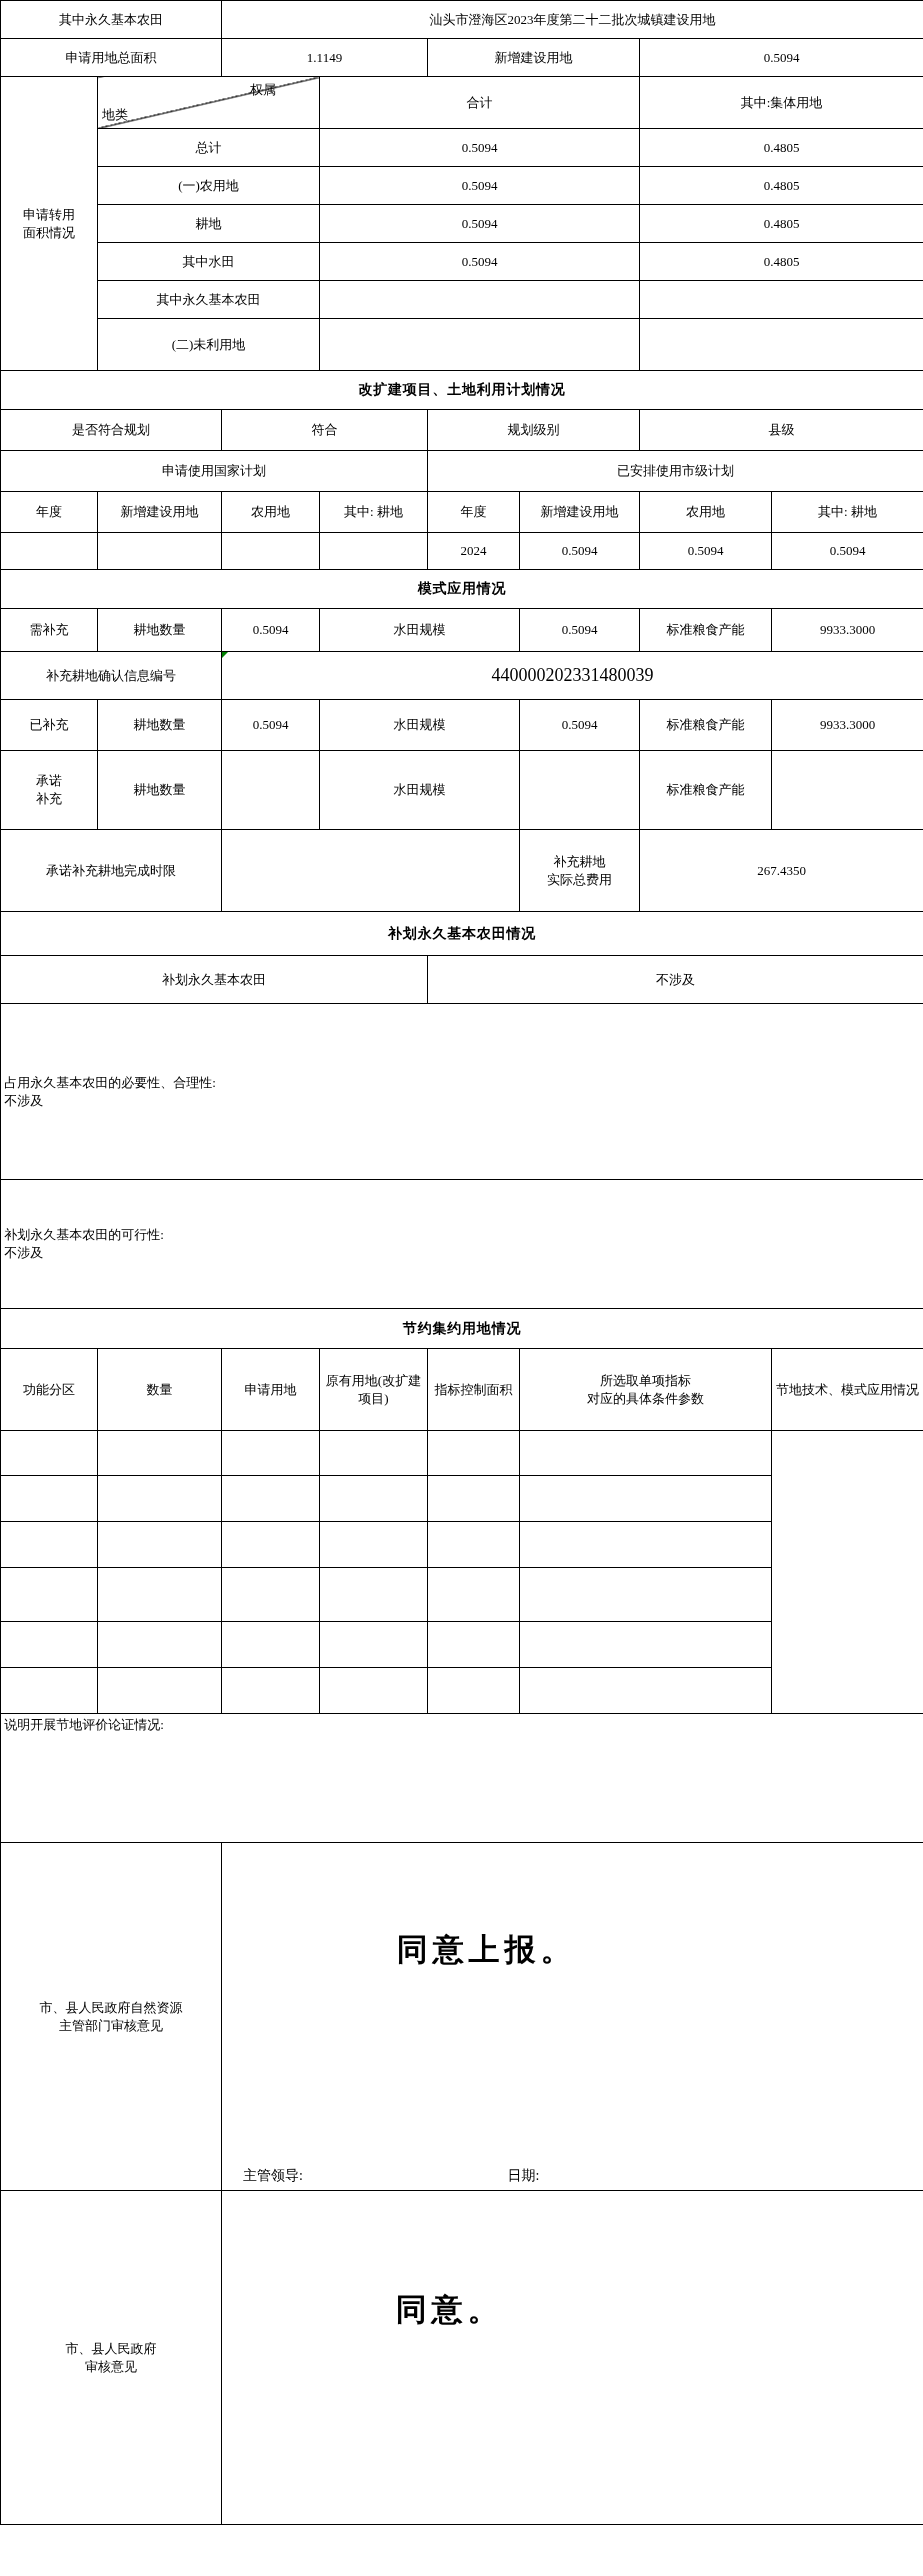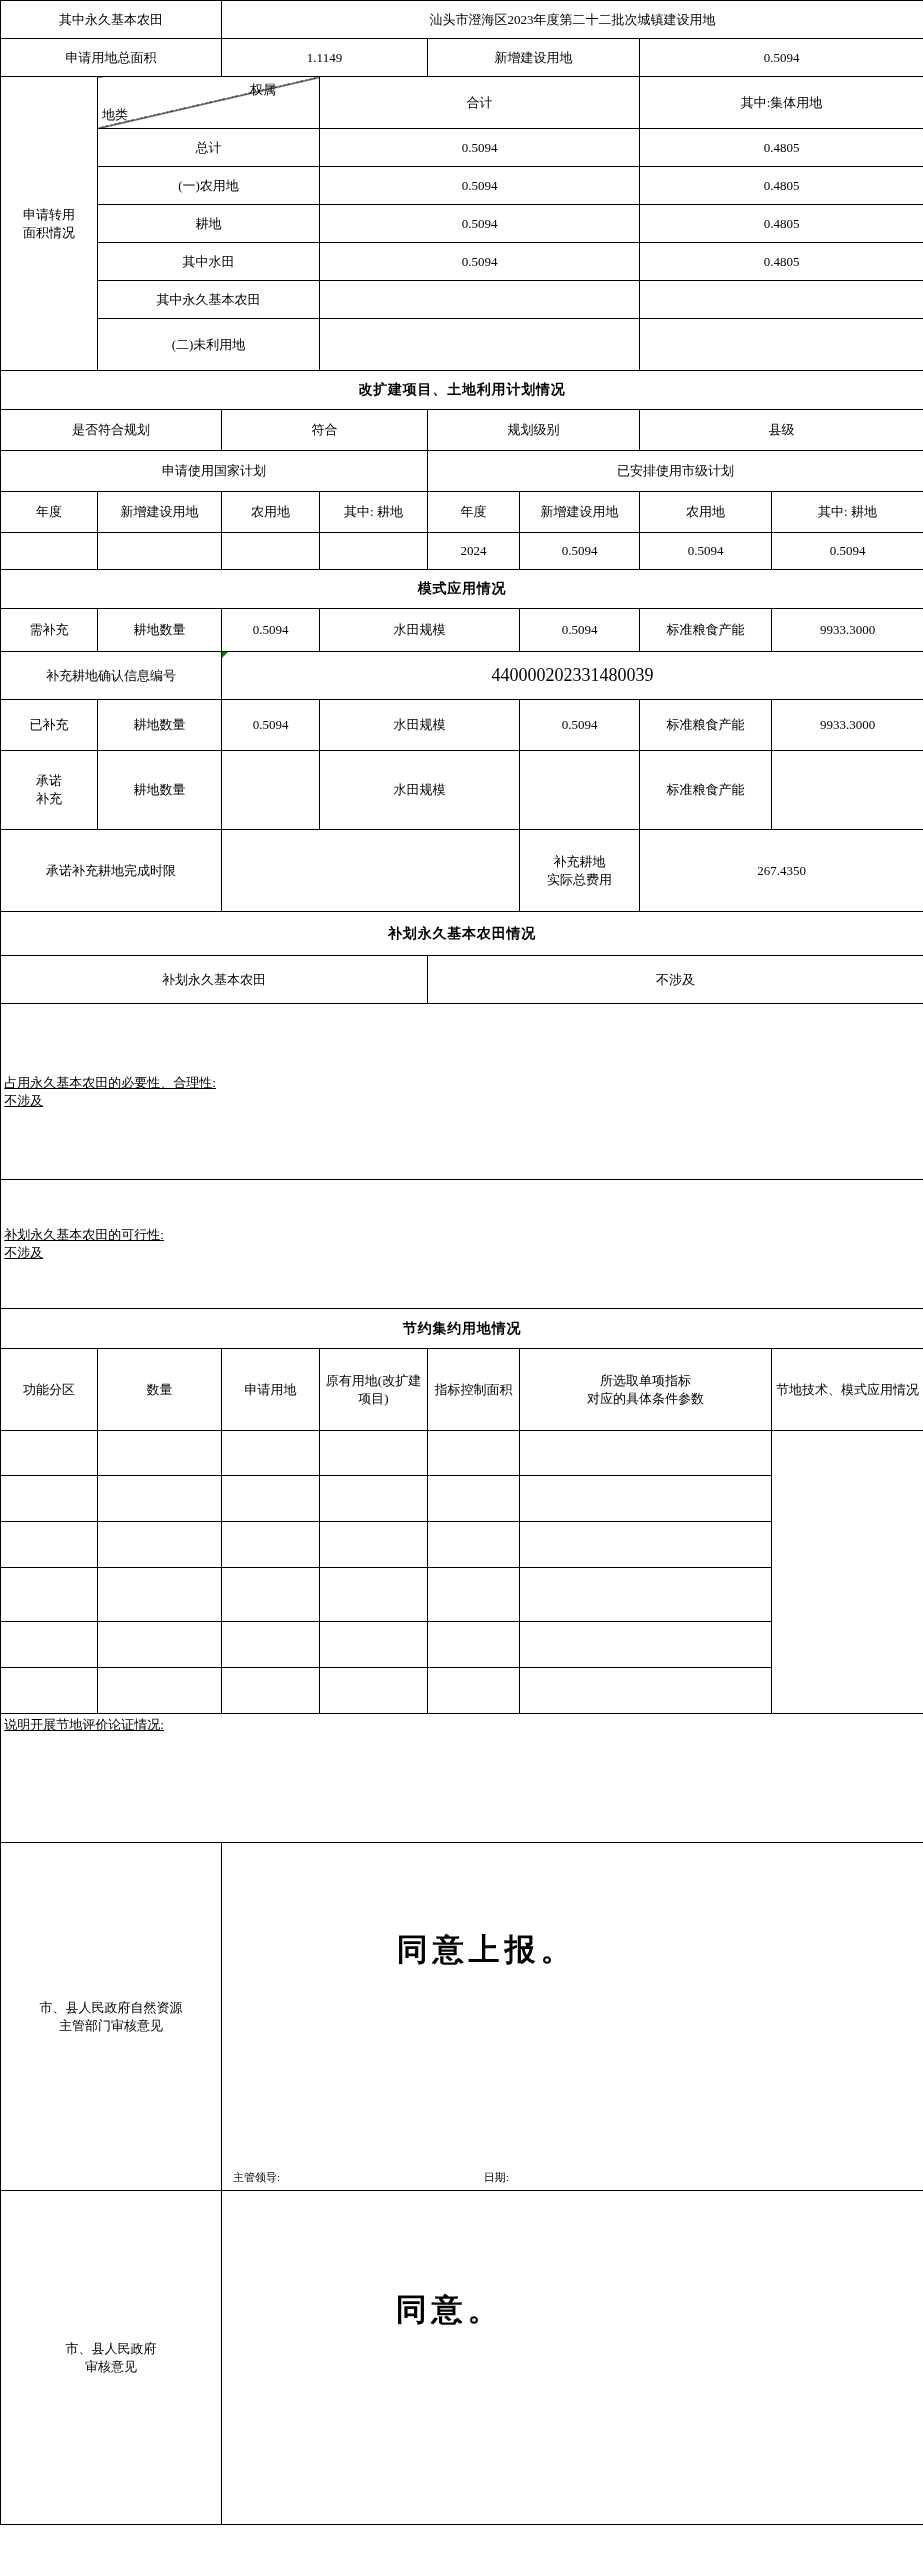--- a/index.html
+++ b/index.html
@@ -35,21 +35,21 @@
     font-weight: normal;
     text-align: center;
     vertical-align: middle;
     padding: 1.6px 3.3px;
     overflow: hidden;
     word-break: break-all;
   }
   tr.thick > td, tr.thick > th { border-top: 1.6px solid #000; }
   .section-hdr { font-weight: bold; font-size: 14px; letter-spacing: 0.8px; }
   .pre { white-space: pre-line; }
-  .left { text-align: left; text-decoration: underline; }
+  .left { text-align: left; }
   .top { vertical-align: top; }
   .big-num { font-size: 18px; }
   
   .diag {
     position: relative;
     padding: 0;
     background: linear-gradient(to bottom right,
       transparent 0, transparent calc(50% - 0.8px),
       #000 calc(50% - 0.8px), #000 calc(50% + 0px),
       transparent calc(50% + 0.8px), transparent 100%);
@@ -69,22 +69,22 @@
   .approval-cell { position: relative; padding: 0; }
   .opinion {
     position: absolute; left: 0; text-align: center;
     font-size: 31px; font-weight: bold;
     font-family: "DejaVu Serif", "Liberation Serif", serif;
     letter-spacing: 4.9px;
   }
   .opinion-1 { top: 86px; right: 172px; }
   .opinion-2 { top: 98px; right: 246px; }
   .sign-row {
-    position: absolute; left: 11px; bottom: 4.9px;
-    font-size: 11px; text-align: left;
+    position: absolute; left: 21px; bottom: 4.9px;
+    font-size: 14px; text-align: left;
   }
   .sign-row .date-label { margin-left: 201px; }
 </style>
 </head>
 <body>
 
 <div class="page">
 
 
   <table class="sheet">

